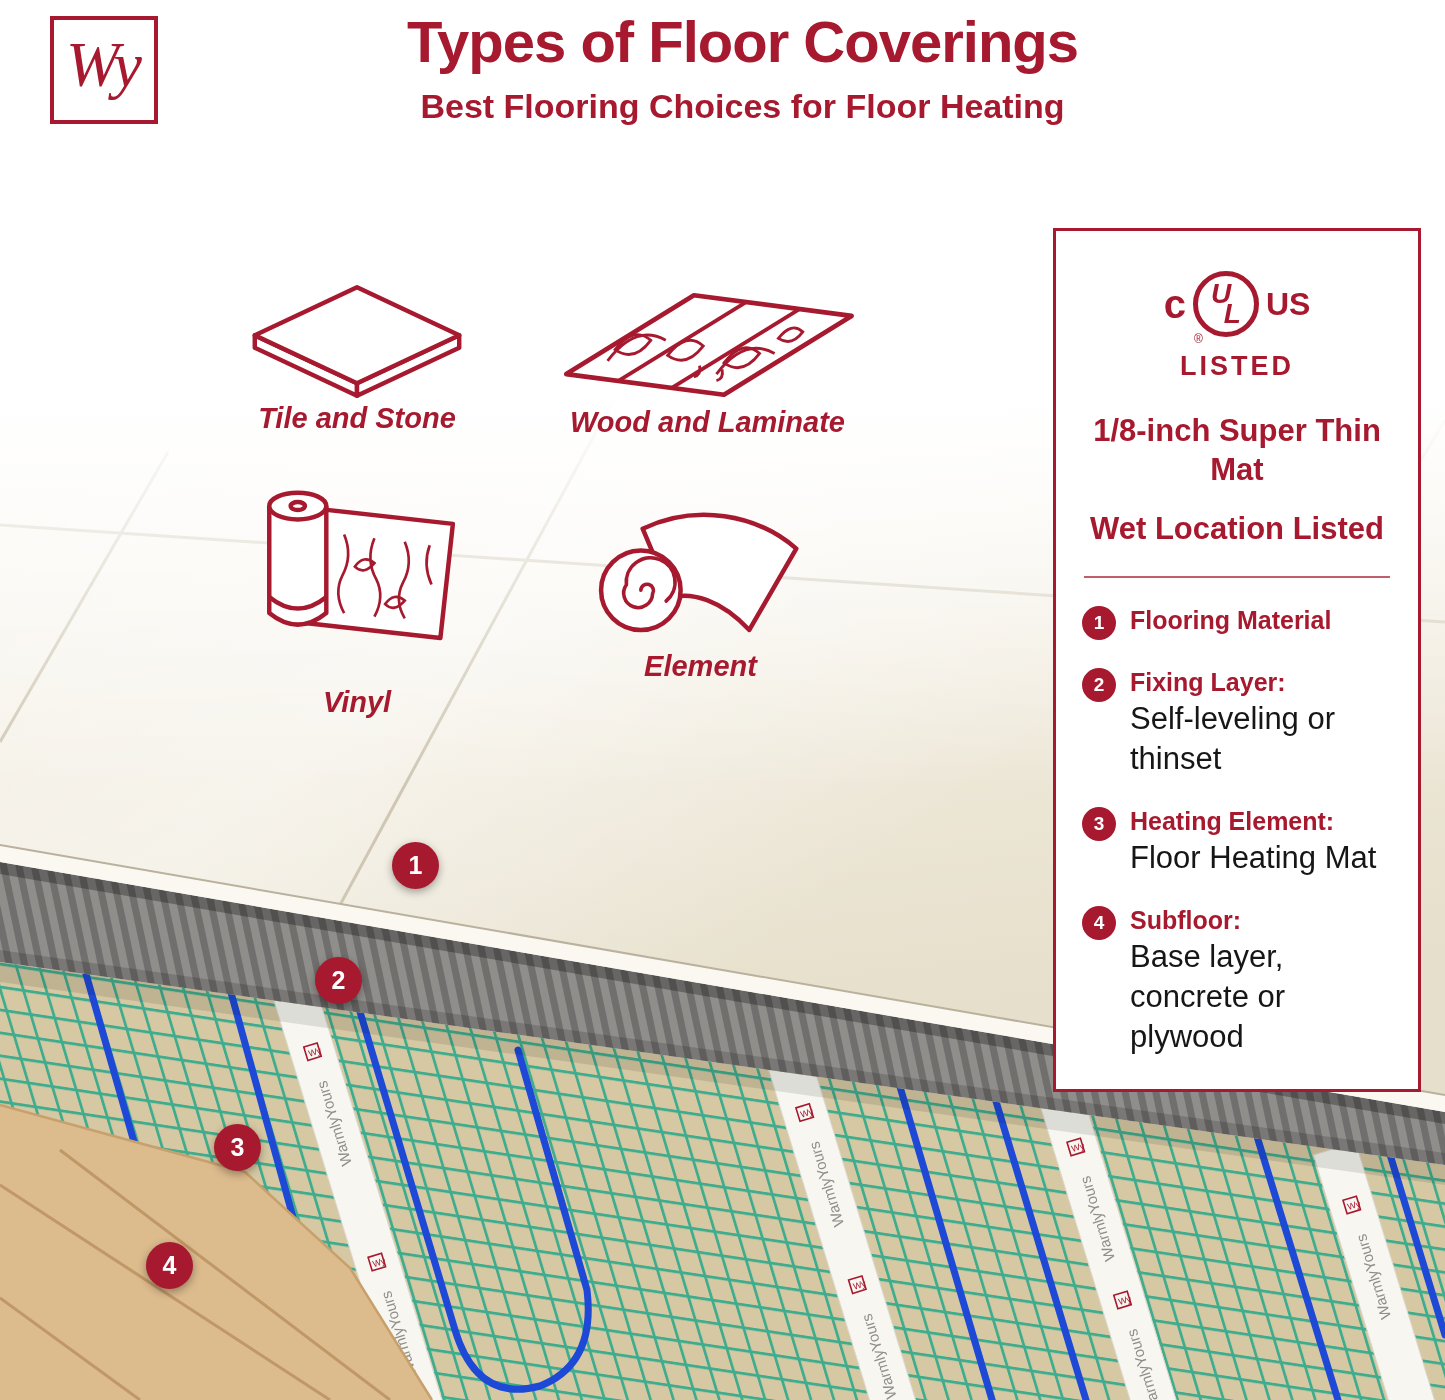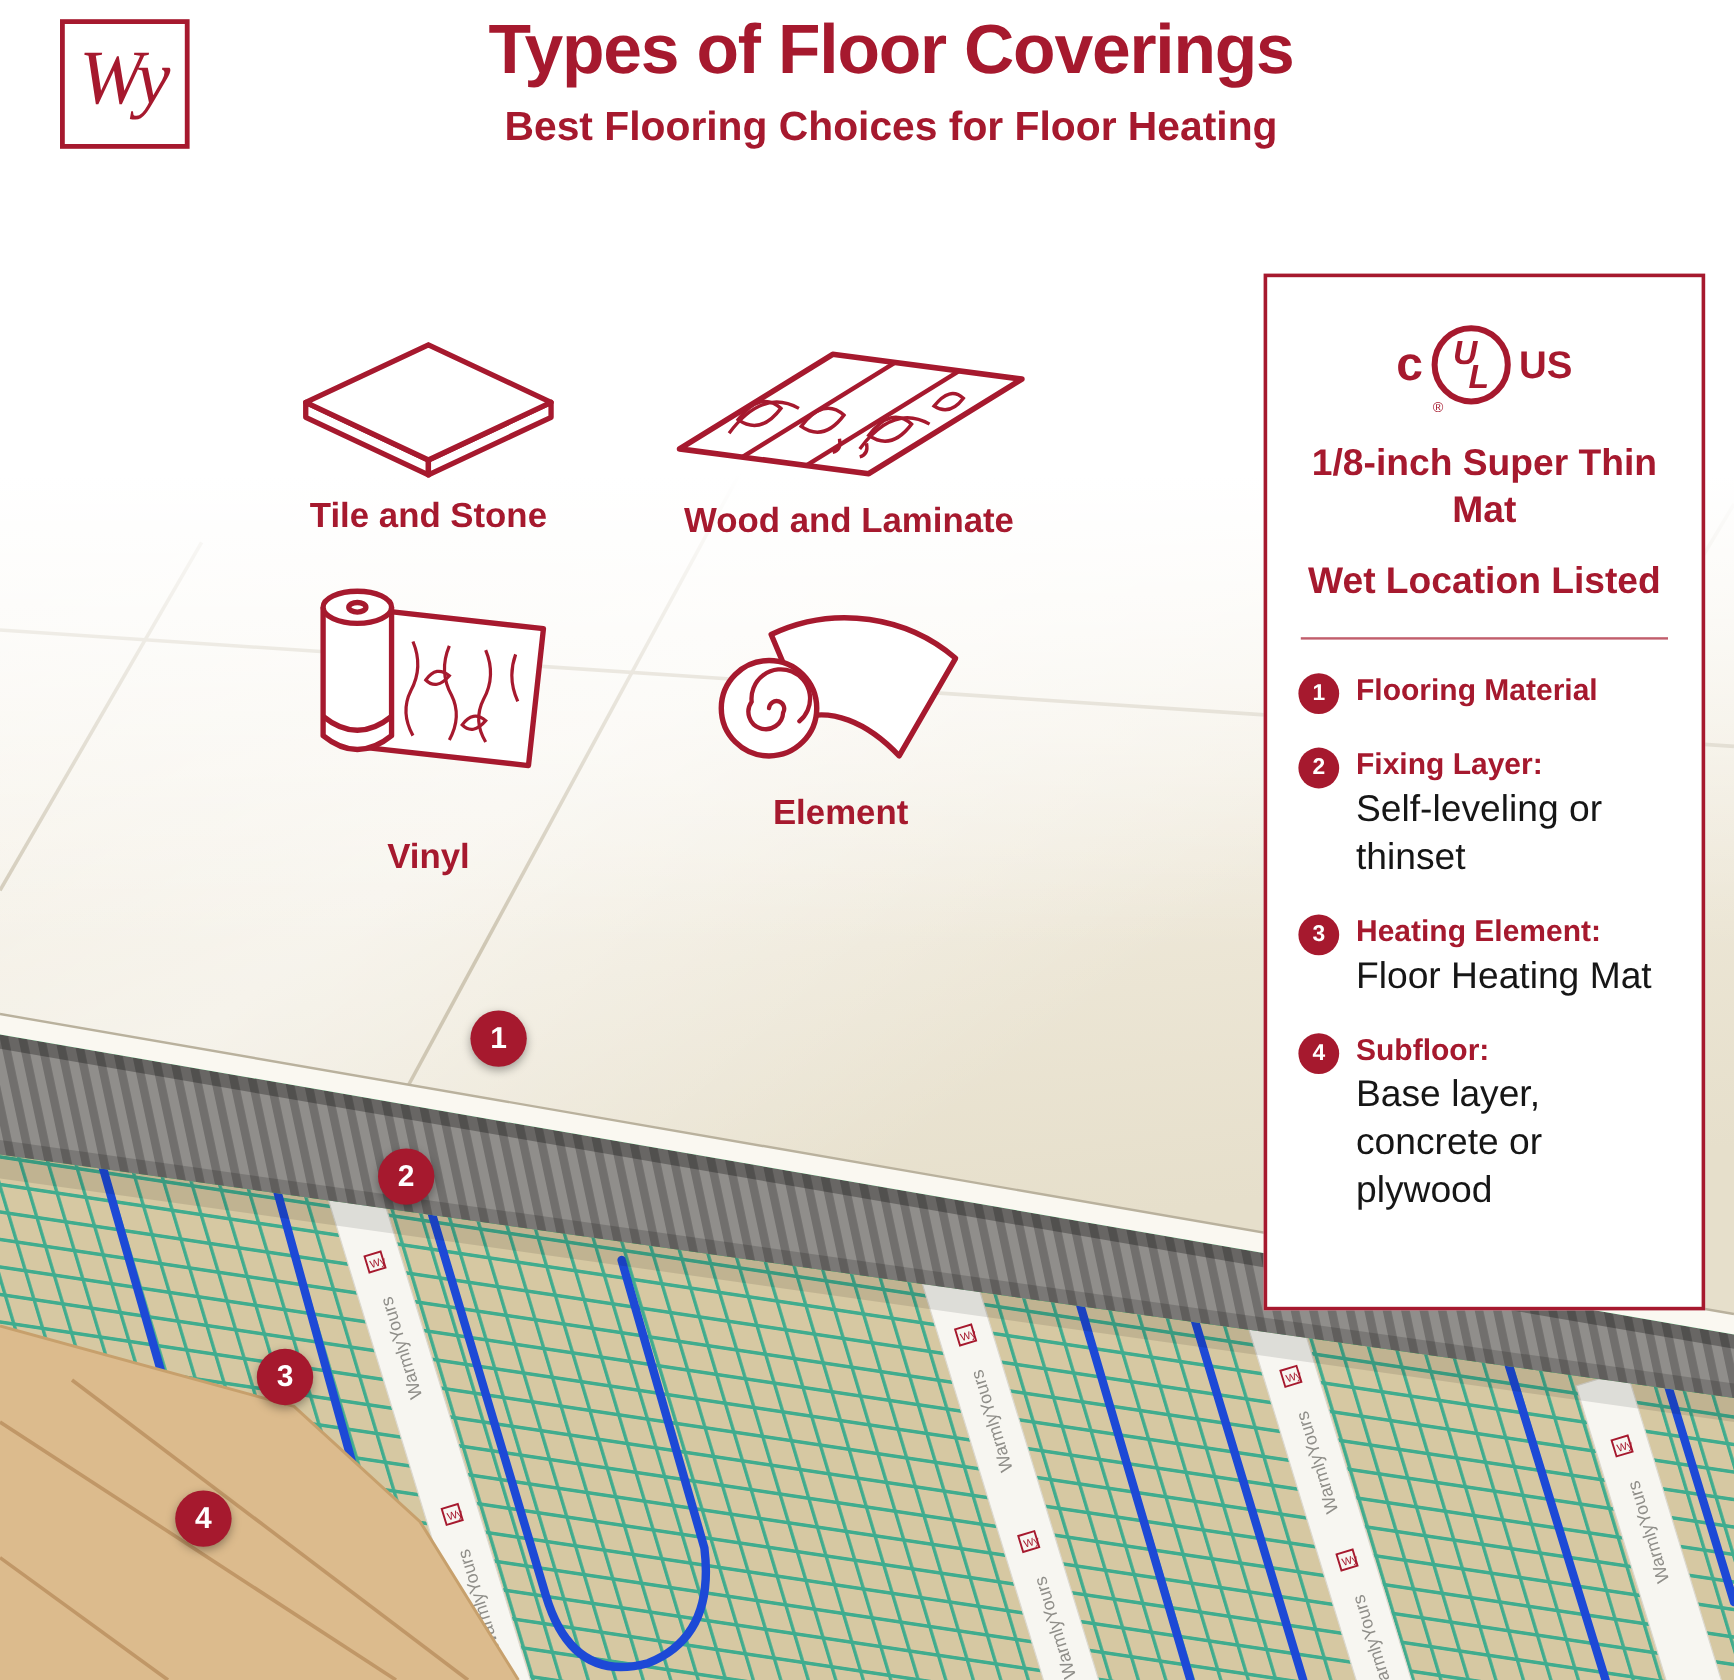--- a/index.html
+++ b/index.html
@@ -1,32 +1,32 @@
 <!DOCTYPE html>
 <html><head>
 <meta charset="utf-8">
 <style>
   :root{ --red:#A6192E; --ink:#161616; }
   *{margin:0;padding:0;box-sizing:border-box;}
   body{width:1445px;height:1400px;background:#fff;font-family:"Liberation Sans",sans-serif;overflow:hidden;}
-  .stage{position:relative;width:1445px;height:1400px;overflow:hidden;background:#22c55e;}
+  .stage{position:relative;width:1445px;height:1400px;overflow:hidden;background:#e5e5e5;}
   .scene{position:absolute;left:0;top:0;z-index:0;}
 
   
   .logo-box{position:absolute;left:50px;top:16px;width:108px;height:108px;border:4px solid var(--red);
     background:#fff;display:flex;align-items:center;justify-content:center;z-index:3;}
   .logo-script{font-family:"Liberation Serif",serif;font-style:italic;font-size:64px;color:var(--red);
     line-height:1;transform:translateY(-5px);}
   header{position:absolute;left:45px;right:5px;top:8px;text-align:center;z-index:2;}
   h1{font-size:58px;font-weight:bold;color:var(--red);letter-spacing:-1px;}
   h2{font-size:34px;font-weight:bold;color:var(--red);margin-top:12px;}
 
   
   .fig{position:absolute;display:flex;flex-direction:column;align-items:center;z-index:2;}
-  .fig figcaption{margin-top:12px;font-size:29px;font-weight:bold;color:var(--red);text-align:center;}
+  .fig figcaption{font-size:29px;font-weight:bold;color:var(--red);text-align:center;font-style:italic;}
   .fig-tile{left:218px;top:282px;width:278px;}
   .fig-wood{left:535px;top:284px;width:345px;}
   .fig-vinyl{left:248px;top:478px;width:218px;gap:36px;}
   .fig-carpet{left:568px;top:496px;width:265px;}
 
   
   .panel{position:absolute;left:1053px;top:228px;width:368px;height:864px;background:#fff;
     border:3px solid var(--red);z-index:3;padding:40px 26px 24px;}
   .cert{color:var(--red);text-align:center;}
   .cert-row{display:flex;align-items:center;justify-content:center;gap:7px;}
@@ -247,20 +247,21 @@
     <div class="cert">
       <div class="cert-row">
         <span class="cert-c">c</span>
         <span class="cert-circle">
           <span class="cert-u">U</span>
           <span class="cert-l">L</span>
           <span class="cert-reg">®</span>
         </span>
         <span class="cert-us">US</span>
       </div>
+      <div class="cert-listed">LISTED</div>
     </div>
 
     <div class="headline">1/8-inch Super Thin Mat</div>
     <div class="headline">Wet Location Listed</div>
 
     <hr class="divider">
 
     <ul class="layer-list">
       <li>
         <span class="num-badge">1</span>

